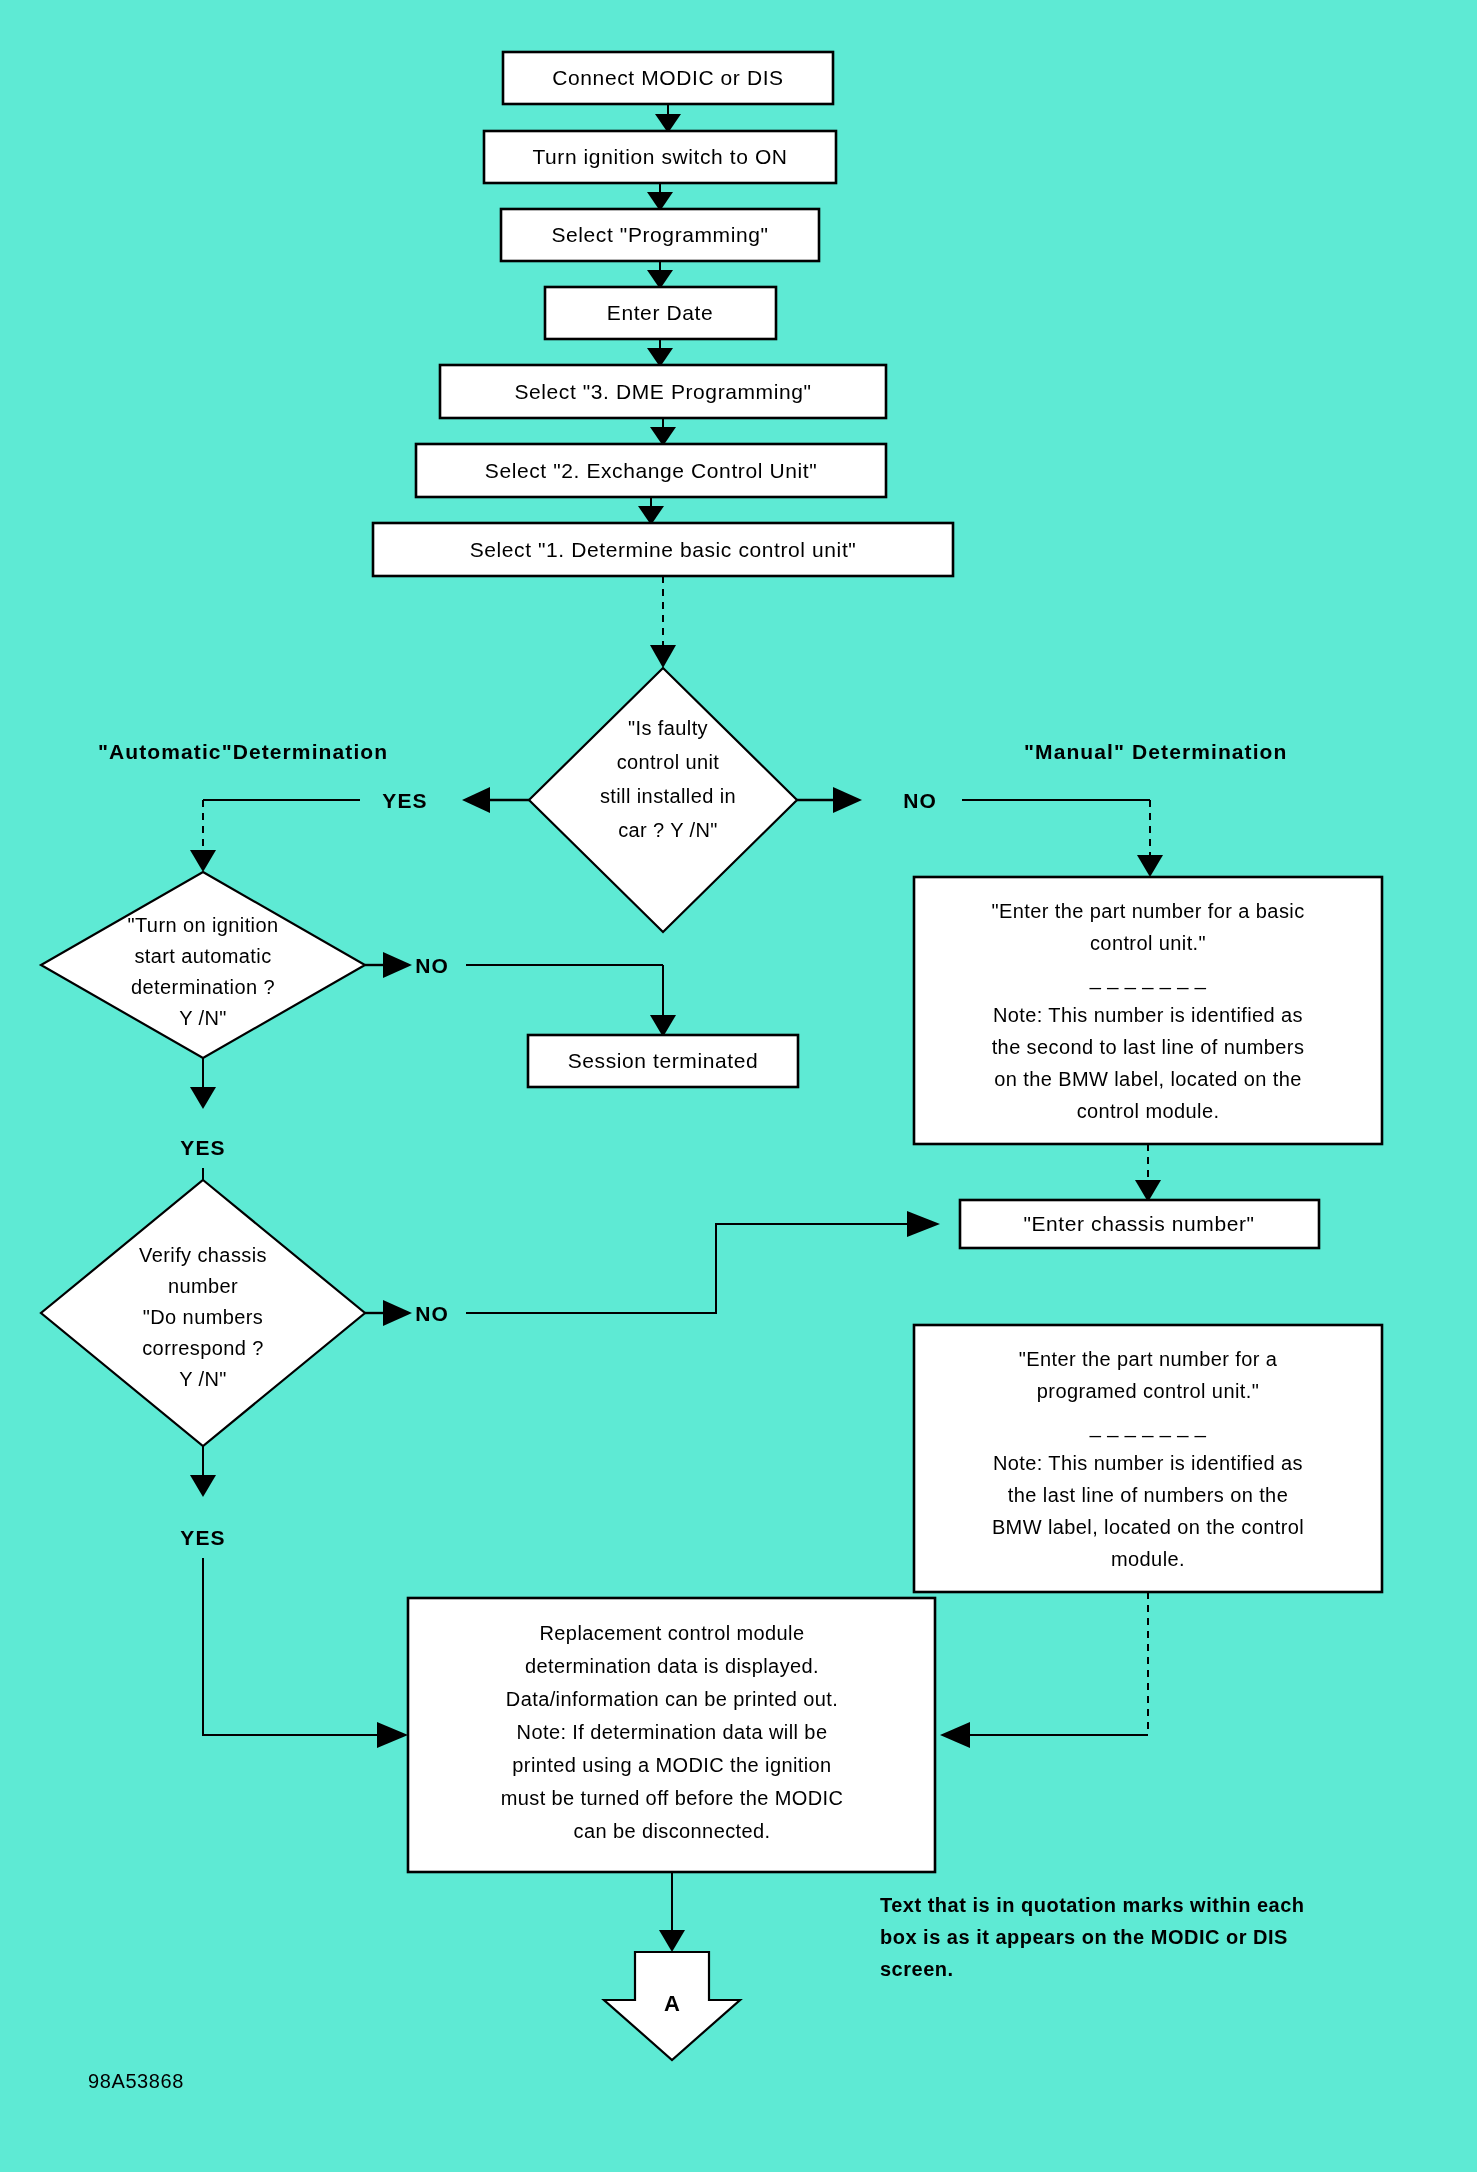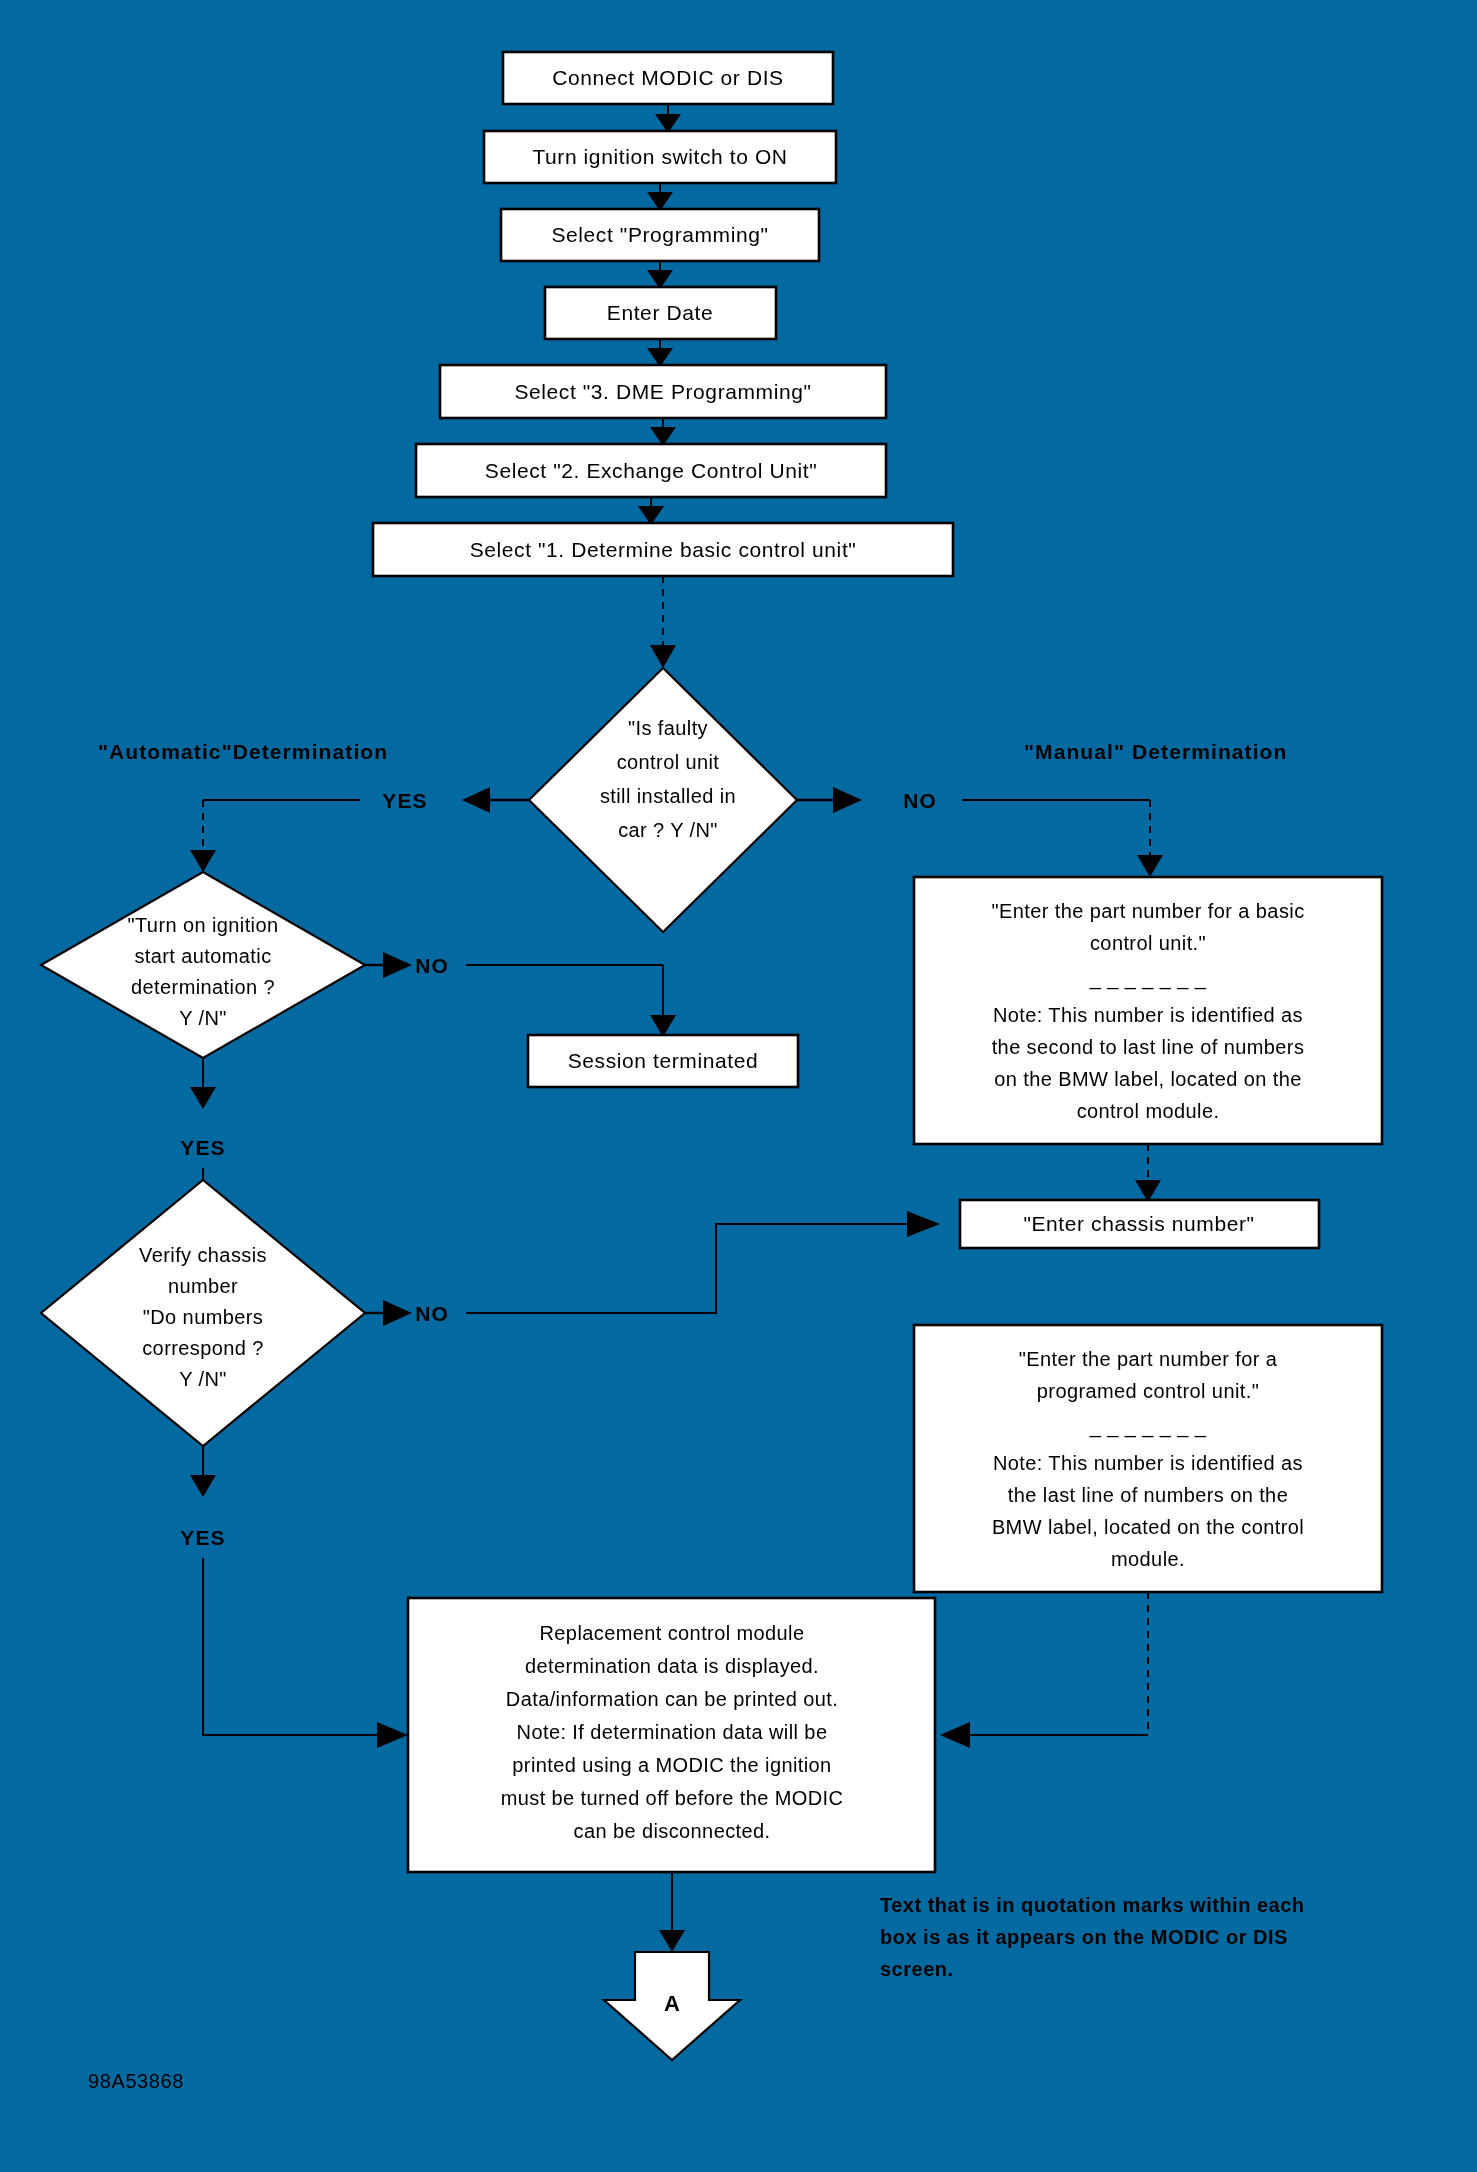--- a/index.html
+++ b/index.html
@@ -7,21 +7,21 @@
     padding: 0;
     background: #ffffff;
   }
   body {
     font-family: "Liberation Sans", sans-serif;
   }
   #page {
     position: relative;
     width: 1477px;
     height: 2172px;
-    background: #0369a1;
+    background: #5eead4;
     overflow: hidden;
   }
   svg#chart {
     position: absolute;
     top: 0;
     left: 0;
     width: 1477px;
     height: 2172px;
   }
   .box-rect {

